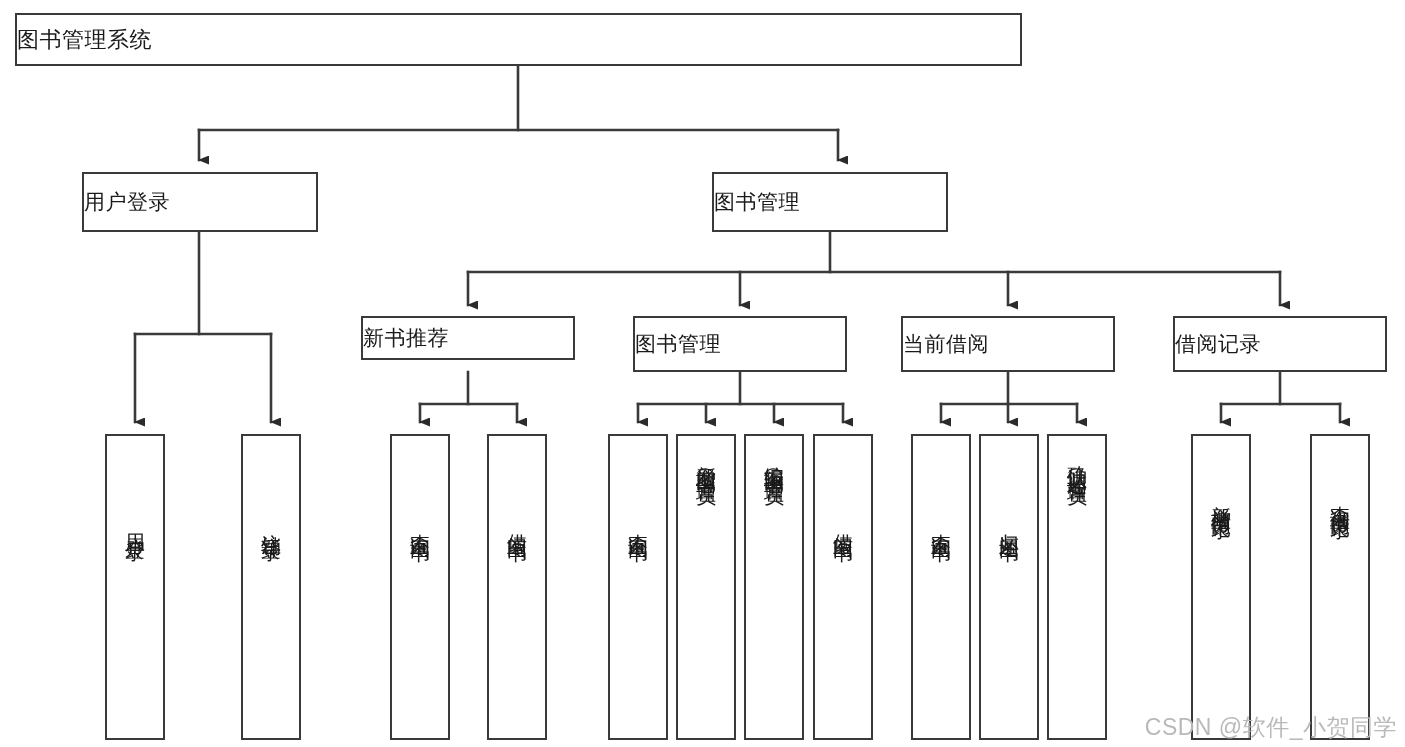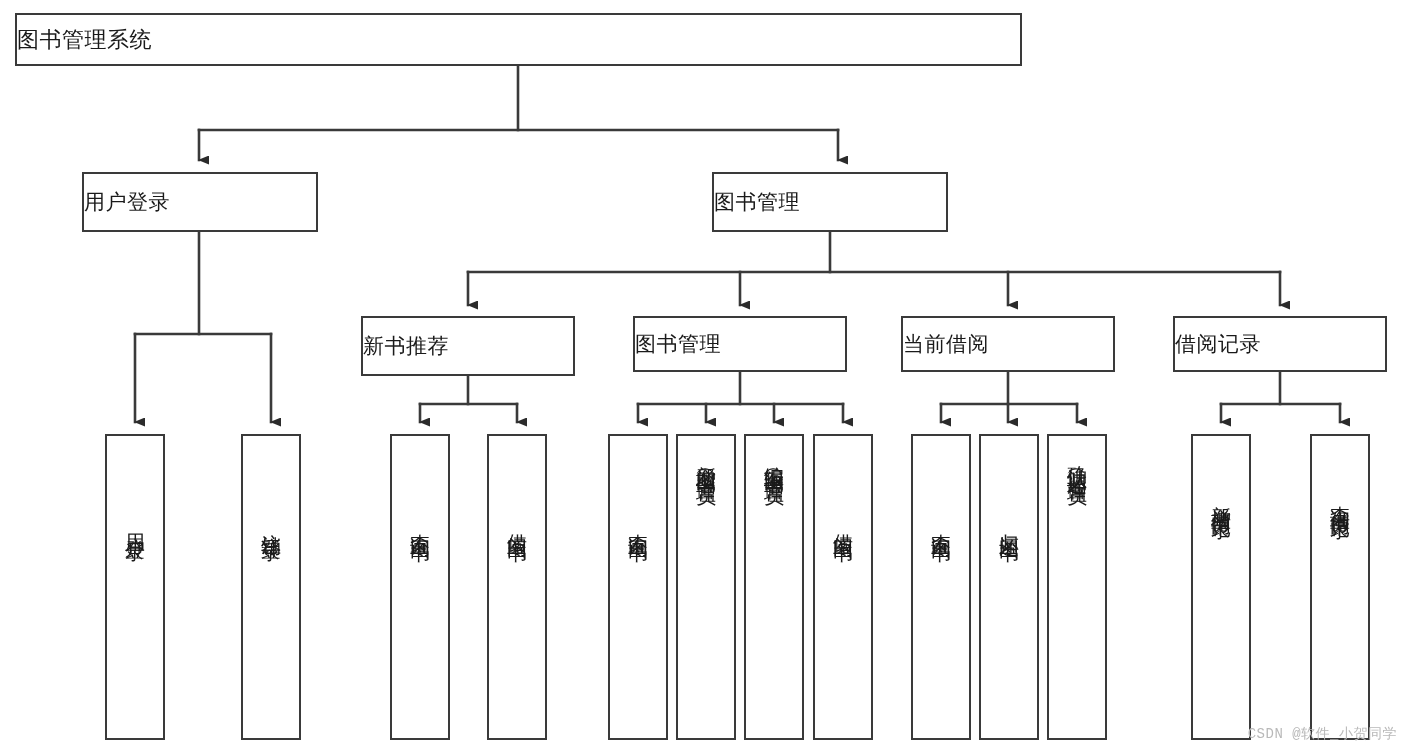--- a/index.html
+++ b/index.html
@@ -70,25 +70,25 @@
   .node.vert.tall .node-label {
     margin-top: 10px;
   }
   .node.vert.semi .node-label {
     margin-top: 50px;
   }
   .watermark {
     position: absolute;
     right: 8px;
     bottom: 4px;
-    font-size: 14px;
+    font-size: 23px;
     color: #b9b9b9;
     letter-spacing: 0.5px;
     white-space: nowrap;
-    font-family: Liberation Mono, monospace;
+    font-family: Liberation Sans, sans-serif;
   }
 </style>
 </head>
 <body>
 
 <div id="diagram-root">
 
   <svg id="connectors" viewBox="0 0 1405 747" xmlns="http://www.w3.org/2000/svg">
     <defs>
       <marker id="arrowhead" markerWidth="9" markerHeight="11" refX="4.5" refY="10" orient="auto" markerUnits="userSpaceOnUse">
@@ -144,21 +144,21 @@
   </div>
 
   <div class="node horiz" style="left:82px; top:172px; width:236px; height:60px;">
     <span class="node-label">用户登录</span>
   </div>
 
   <div class="node horiz" style="left:712px; top:172px; width:236px; height:60px;">
     <span class="node-label">图书管理</span>
   </div>
 
-  <div class="node horiz" style="left:361px; top:316px; width:214px; height:60px;">
+  <div class="node horiz" style="left:361px; top:316px; width:214px; height:44px;">
     <span class="node-label">新书推荐</span>
   </div>
 
   <div class="node horiz" style="left:633px; top:316px; width:214px; height:56px;">
     <span class="node-label">图书管理</span>
   </div>
 
   <div class="node horiz" style="left:901px; top:316px; width:214px; height:56px;">
     <span class="node-label">当前借阅</span>
   </div>

